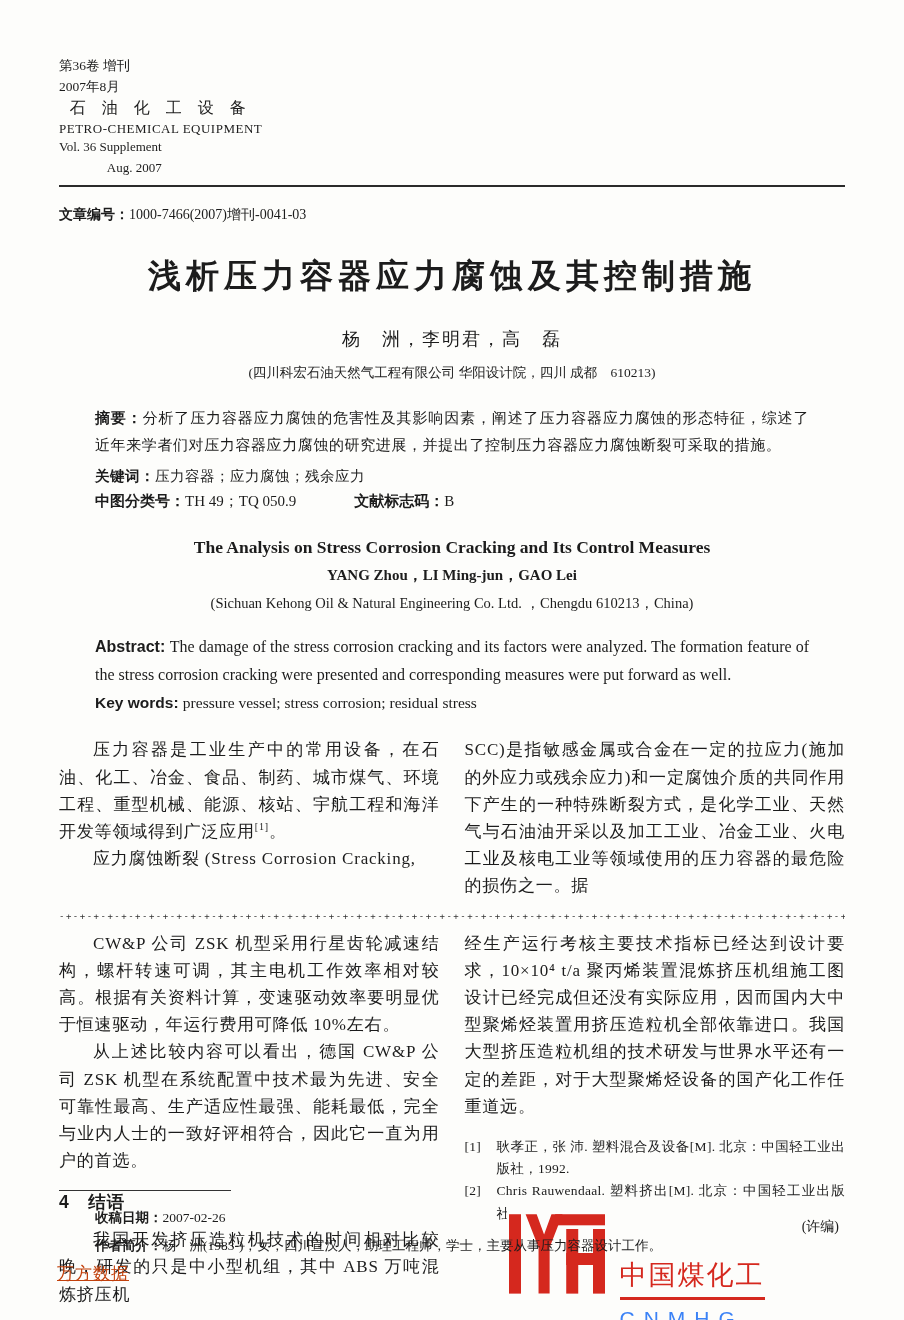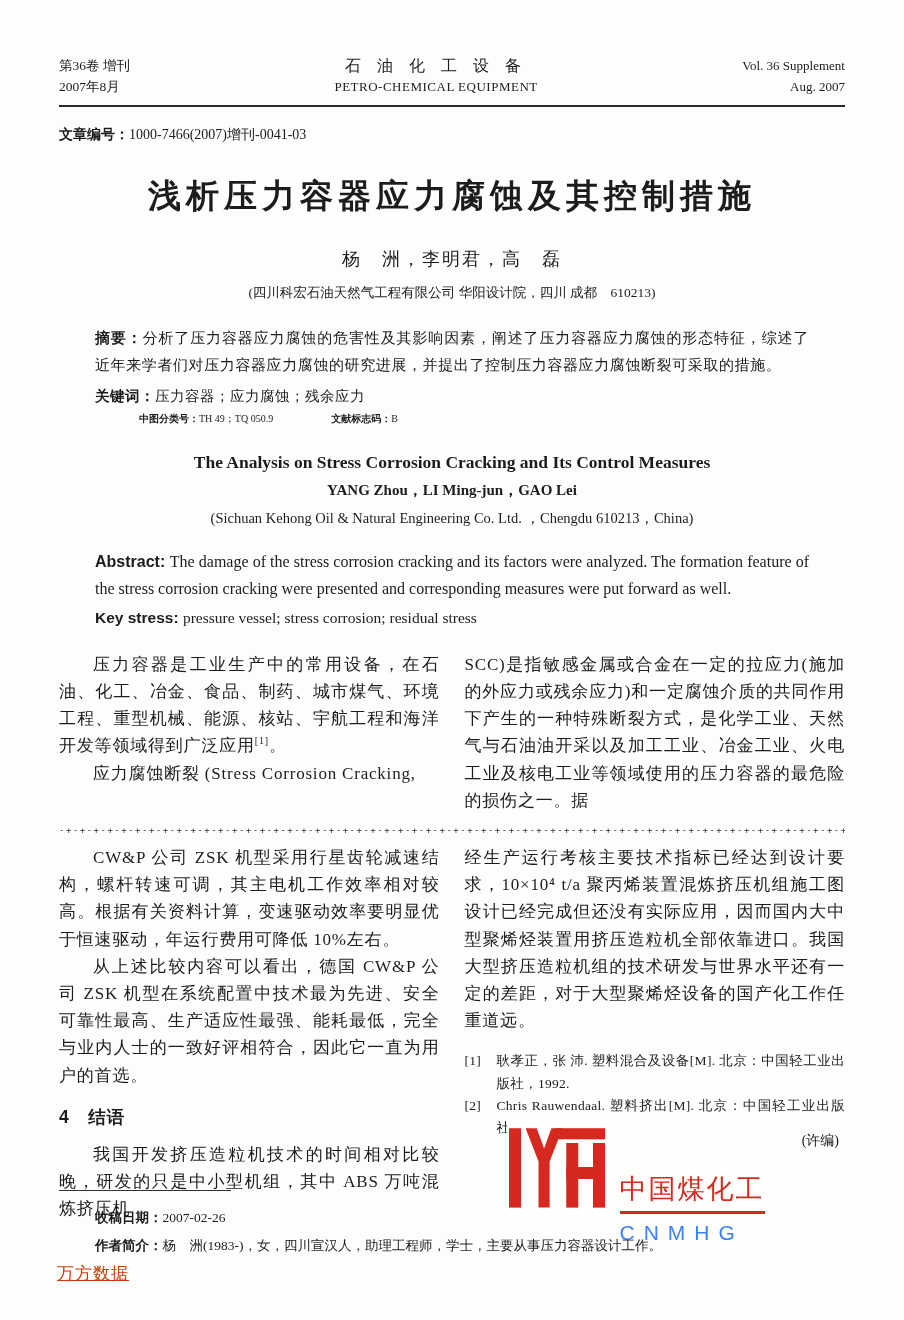--- a/index.html
+++ b/index.html
@@ -5,42 +5,42 @@
   * { margin:0; padding:0; box-sizing:border-box; }
   html,body { background:#e8e8e8; }
   .page {
     position:relative; width:904px; height:1320px; margin:0 auto;
     background:#fdfdfb; color:#1c1c1c; overflow:hidden;
     font-family:"Liberation Serif","DejaVu Serif",serif;
   }
   .content { padding:56px 59px 0 59px; }
 
   
-  .jheader { display:flex; justify-content:space-between; align-items:flex-start; }
+  .jheader { display:flex; justify-content:space-between; align-items:flex-start;flex-direction:column; }
   .jh-left { font-size:13.5px; line-height:1.55; }
   .jh-center { text-align:center; }
   .jh-cn { font-size:16px; letter-spacing:6px; }
   .jh-en { font-size:13px; letter-spacing:.5px; margin-top:2px; }
   .jh-right { font-size:13px; text-align:right; line-height:1.6; }
   .jrule { border:none; border-top:2.5px solid #2a2a2a; margin-top:7px; }
 
   .article-id { margin-top:19px; font-size:14px; }
   .lbl-hei { font-family:"Liberation Sans","DejaVu Sans",sans-serif; font-weight:bold; }
 
   
   .title-cn { margin-top:30px; text-align:center; font-size:33px; font-weight:bold;
               letter-spacing:5px; font-family:"Liberation Sans","DejaVu Sans",sans-serif; }
   .authors-cn { margin-top:28px; text-align:center; font-size:18px; font-weight:normal; letter-spacing:2px; }
   .affil-cn { margin-top:13px; text-align:center; font-size:13.5px; }
 
   
   .abs-block { margin-top:22px; padding:0 36px; }
   .abs-p { font-size:15px; line-height:1.8; text-align:justify; letter-spacing:.6px; }
   .kw-p  { font-size:14.5px; margin-top:8px; letter-spacing:.5px; }
-  .clc-p { font-size:10px; margin-top:6px;margin-left:44px; }
+  .clc-p { font-size:15px; margin-top:6px; }
   .clc-gap { display:inline-block; width:58px; }
 
   
   .title-en { margin-top:26px; text-align:center; font-size:17.5px; font-weight:bold; }
   .authors-en { margin-top:8px; text-align:center; font-size:15px; font-weight:bold; }
   .affil-en { margin-top:9px; text-align:center; font-size:14.5px; }
   .abs-en-block { margin-top:20px; padding:0 36px; }
   .abs-en-p { font-size:16px; line-height:1.72; text-align:justify; }
   .kw-en-p { font-size:15.5px; margin-top:6px; }
 
@@ -115,21 +115,21 @@
       <p class="kw-p"><span class="lbl-hei">关键词：</span><span>压力容器；应力腐蚀；残余应力</span></p>
       <p class="clc-p"><span class="lbl-hei">中图分类号：</span><span>TH 49；TQ 050.9</span><span class="clc-gap"></span><span class="lbl-hei">文献标志码：</span><span>B</span></p>
     </div>
 
     <p class="title-en">The Analysis on Stress Corrosion Cracking and Its Control Measures</p>
     <p class="authors-en">YANG Zhou，LI Ming-jun，GAO Lei</p>
     <p class="affil-en">(Sichuan Kehong Oil &amp; Natural Engineering Co. Ltd. ，Chengdu 610213，China)</p>
 
     <div class="abs-en-block">
       <p class="abs-en-p"><span class="lbl-hei">Abstract: </span><span>The damage of the stress corrosion cracking and its factors were analyzed. The formation feature of the stress corrosion cracking were presented and corresponding measures were put forward as well.</span></p>
-      <p class="kw-en-p"><span class="lbl-hei">Key stress: </span><span>pressure vessel;  stress corrosion;  residual stress</span></p>
+      <p class="kw-en-p"><span class="lbl-hei">Key words: </span><span>pressure vessel;  stress corrosion;  residual stress</span></p>
     </div>
 
     <div class="cols">
       <div class="col">
         <p class="body-p"><span>压力容器是工业生产中的常用设备，在石油、化工、冶金、食品、制药、城市煤气、环境工程、重型机械、能源、核站、宇航工程和海洋开发等领域得到广泛应用</span><sup class="ref-sup">[1]</sup><span>。</span></p>
         <p class="body-p">应力腐蚀断裂 (Stress Corrosion Cracking,</p>
       </div>
       <div class="col">
         <p class="body-p no-indent">SCC)是指敏感金属或合金在一定的拉应力(施加的外应力或残余应力)和一定腐蚀介质的共同作用下产生的一种特殊断裂方式，是化学工业、天然气与石油油开采以及加工工业、冶金工业、火电工业及核电工业等领域使用的压力容器的最危险的损伤之一。据</p>
       </div>

